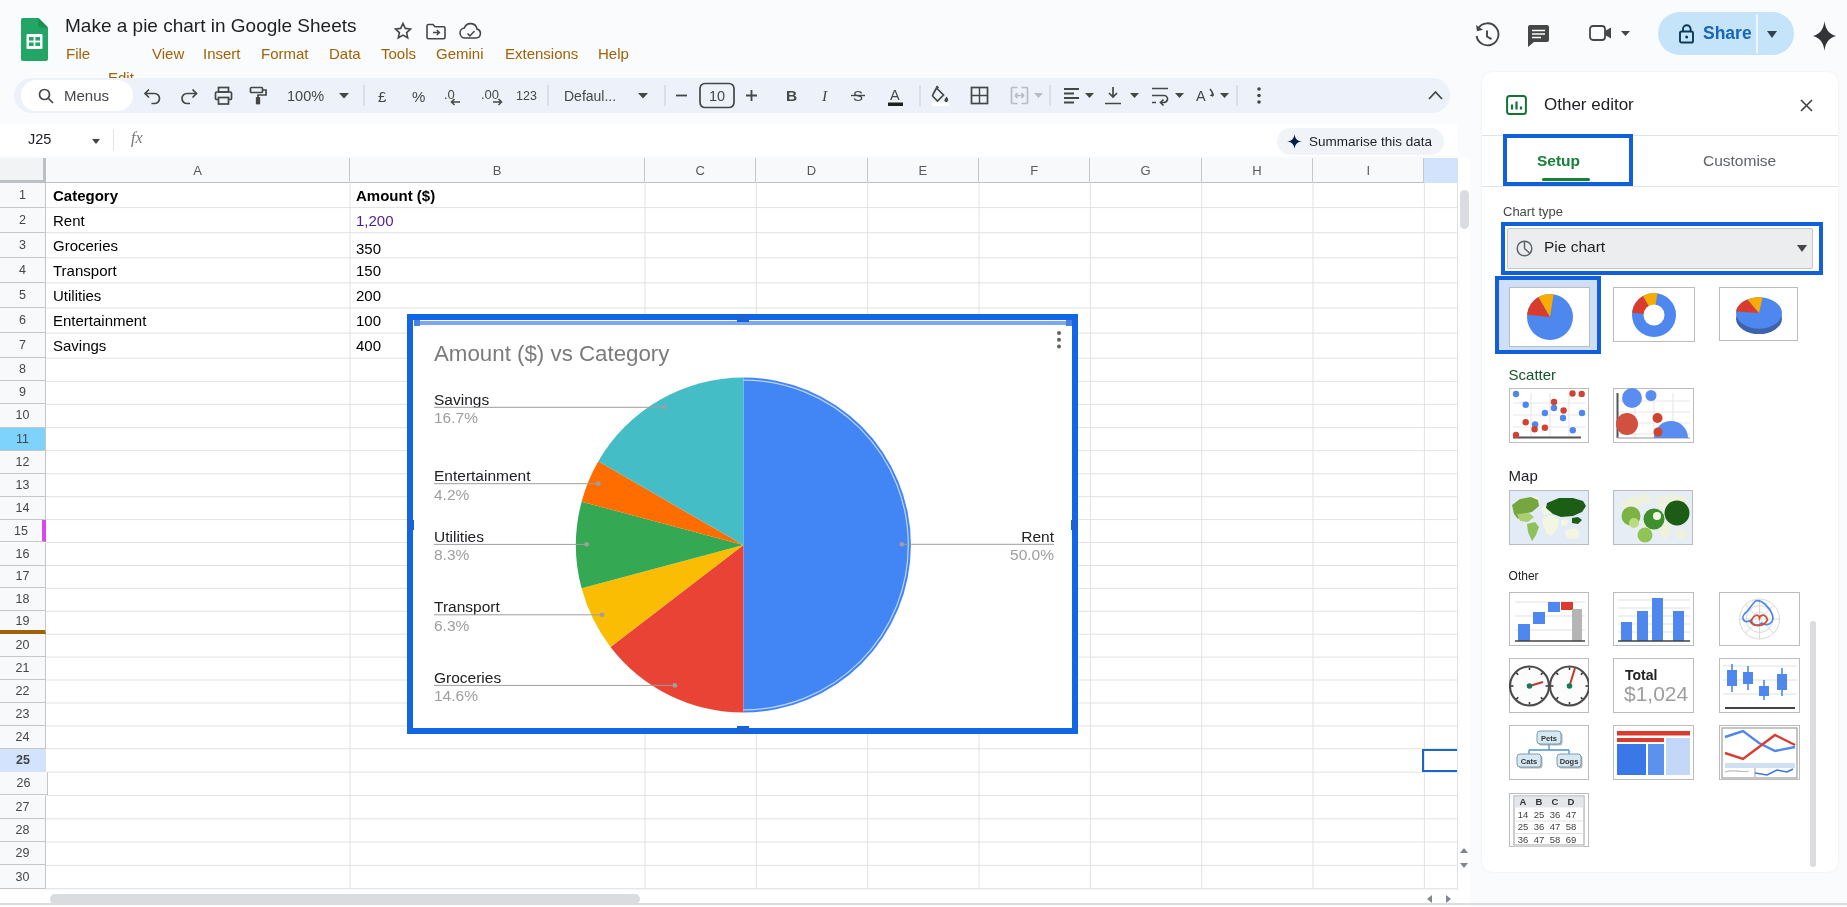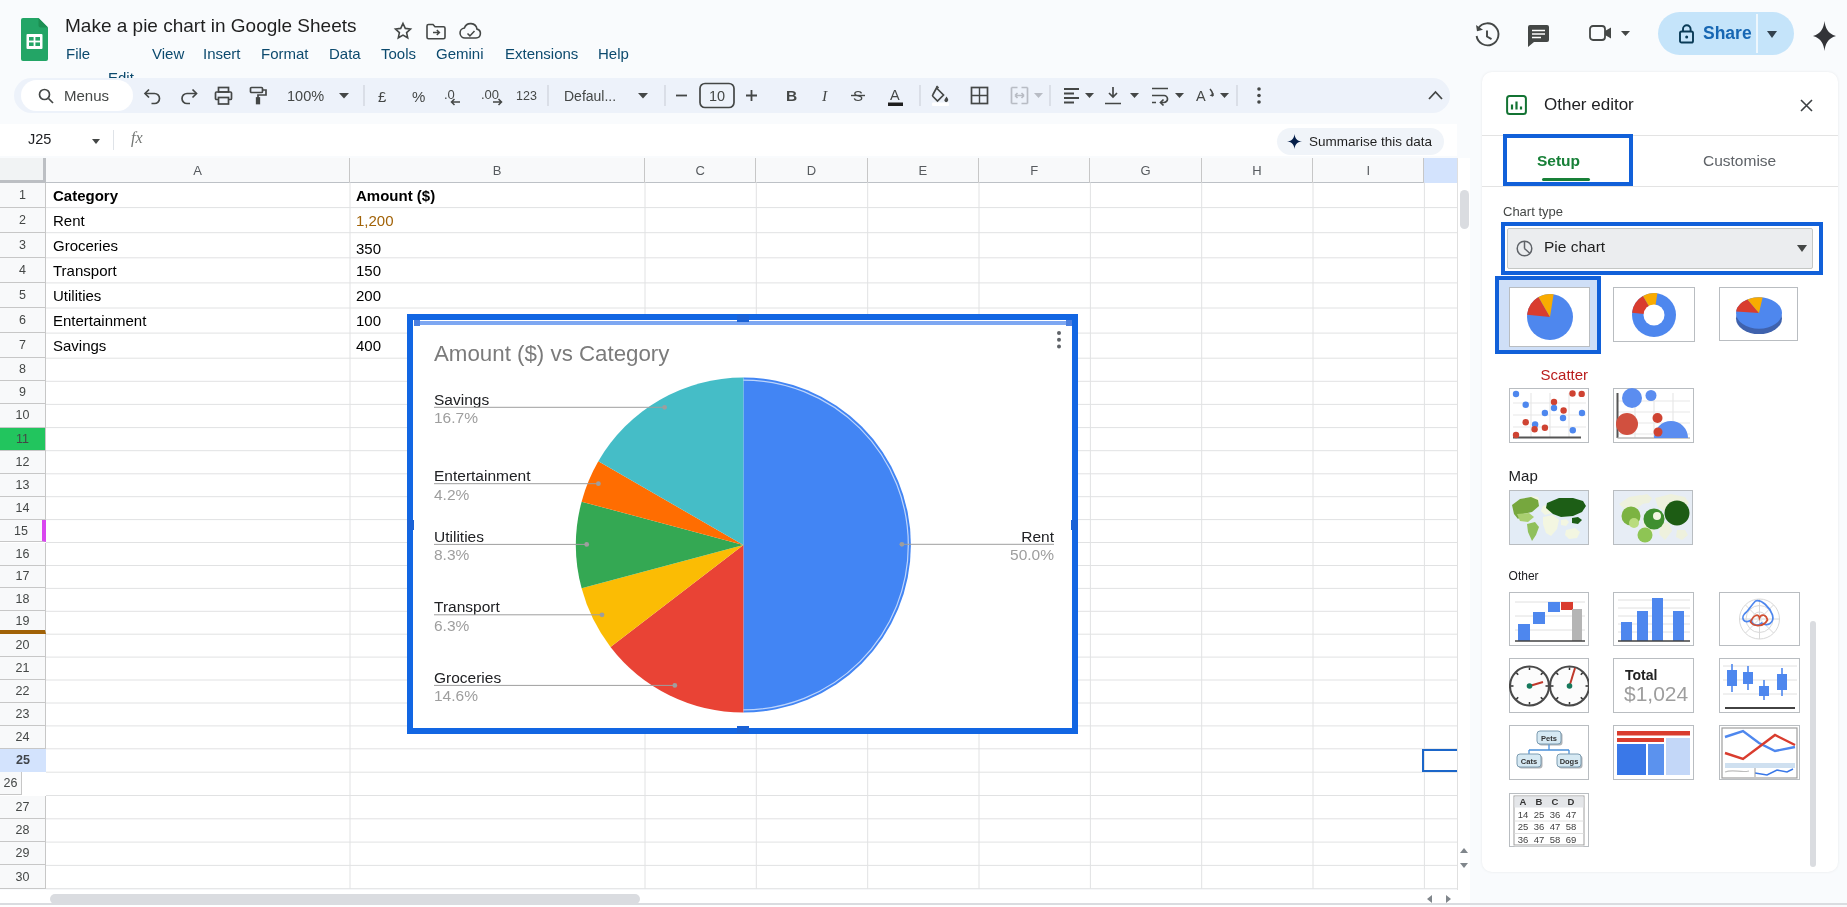--- a/index.html
+++ b/index.html
@@ -26,21 +26,21 @@
     <g transform="translate(32,0)">
       <path d="M2 5 a1.5 1.5 0 0 1 1.5-1.5 h4.5 l2 2.2 h8.5 a1.5 1.5 0 0 1 1.5 1.5 v9 a1.5 1.5 0 0 1 -1.5 1.5 h-15 a1.5 1.5 0 0 1 -1.5-1.5 Z"></path>
       <path d="M8 11.5 h6 M11.8 9 l2.6 2.5 -2.6 2.5" stroke-width="1.5"></path>
     </g>
     <g transform="translate(65,0)">
       <path d="M7 17 a5 5 0 0 1 -.6-9.96 6.5 6.5 0 0 1 12.6 1.1 4.5 4.5 0 0 1 -1 8.86 Z"></path>
       <path d="M9.5 12.5 l2.4 2.4 4.6-4.8" stroke-width="1.5"></path>
     </g>
   </svg>
 
-<div class="abs" style="left:0;top:44.5px;width:1470px;height:24px;font-size:15px;color:#0c4a6e;">
+<div class="abs" style="left:0;top:44.5px;width:1470px;height:24px;font-size:15px;color:#a16207;">
 <span class="abs" style="left:66px;">File</span>
 <span class="abs" style="left:108px;margin-top:24px;">Edit</span>
 <span class="abs" style="left:152px;">View</span>
 <span class="abs" style="left:203px;">Insert</span>
 <span class="abs" style="left:261px;">Format</span>
 <span class="abs" style="left:329px;">Data</span>
 <span class="abs" style="left:381px;">Tools</span>
 <span class="abs" style="left:436px;">Gemini</span>
 <span class="abs" style="left:505px;">Extensions</span>
 <span class="abs" style="left:598px;">Help</span>
@@ -218,36 +218,36 @@
 <div class="abs" style="left:0;top:182.50px;width:46.0px;height:25.10px;background:#f8f9fa;border-bottom:1px solid #c7c7c7;border-right:1px solid #c7c7c7;color:#444746;font-size:12.5px;display:flex;align-items:center;justify-content:center;">1</div>
     <div class="abs" style="left:0;top:207.60px;width:46.0px;height:25.10px;background:#f8f9fa;border-bottom:1px solid #c7c7c7;border-right:1px solid #c7c7c7;color:#444746;font-size:12.5px;display:flex;align-items:center;justify-content:center;">2</div>
     <div class="abs" style="left:0;top:232.70px;width:46.0px;height:25.10px;background:#f8f9fa;border-bottom:1px solid #c7c7c7;border-right:1px solid #c7c7c7;color:#444746;font-size:12.5px;display:flex;align-items:center;justify-content:center;">3</div>
     <div class="abs" style="left:0;top:257.80px;width:46.0px;height:25.10px;background:#f8f9fa;border-bottom:1px solid #c7c7c7;border-right:1px solid #c7c7c7;color:#444746;font-size:12.5px;display:flex;align-items:center;justify-content:center;">4</div>
     <div class="abs" style="left:0;top:282.90px;width:46.0px;height:25.10px;background:#f8f9fa;border-bottom:1px solid #c7c7c7;border-right:1px solid #c7c7c7;color:#444746;font-size:12.5px;display:flex;align-items:center;justify-content:center;">5</div>
     <div class="abs" style="left:0;top:308.00px;width:46.0px;height:25.10px;background:#f8f9fa;border-bottom:1px solid #c7c7c7;border-right:1px solid #c7c7c7;color:#444746;font-size:12.5px;display:flex;align-items:center;justify-content:center;">6</div>
     <div class="abs" style="left:0;top:333.10px;width:46.0px;height:25.10px;background:#f8f9fa;border-bottom:1px solid #c7c7c7;border-right:1px solid #c7c7c7;color:#444746;font-size:12.5px;display:flex;align-items:center;justify-content:center;">7</div>
     <div class="abs" style="left:0;top:358.20px;width:46.0px;height:23.10px;background:#f8f9fa;border-bottom:1px solid #c7c7c7;border-right:1px solid #c7c7c7;color:#444746;font-size:12.5px;display:flex;align-items:center;justify-content:center;">8</div>
     <div class="abs" style="left:0;top:381.30px;width:46.0px;height:23.10px;background:#f8f9fa;border-bottom:1px solid #c7c7c7;border-right:1px solid #c7c7c7;color:#444746;font-size:12.5px;display:flex;align-items:center;justify-content:center;">9</div>
     <div class="abs" style="left:0;top:404.40px;width:46.0px;height:23.20px;background:#f8f9fa;border-bottom:1px solid #c7c7c7;border-right:1px solid #c7c7c7;color:#444746;font-size:12.5px;display:flex;align-items:center;justify-content:center;">10</div>
-    <div class="abs" style="left:0;top:427.60px;width:46.0px;height:23.10px;background:#22c55e;border-bottom:1px solid #c7c7c7;border-right:1px solid #c7c7c7;color:#444746;font-size:12.5px;display:flex;align-items:center;justify-content:center;text-align:right;">11</div>
+    <div class="abs" style="left:0;top:427.60px;width:46.0px;height:23.10px;background:#7dd3fc;border-bottom:1px solid #c7c7c7;border-right:1px solid #c7c7c7;color:#444746;font-size:12.5px;display:flex;align-items:center;justify-content:center;text-align:right;">11</div>
     <div class="abs" style="left:0;top:450.70px;width:46.0px;height:23.10px;background:#f8f9fa;border-bottom:1px solid #c7c7c7;border-right:1px solid #c7c7c7;color:#444746;font-size:12.5px;display:flex;align-items:center;justify-content:center;">12</div>
     <div class="abs" style="left:0;top:473.80px;width:46.0px;height:22.90px;background:#f8f9fa;border-bottom:1px solid #c7c7c7;border-right:1px solid #c7c7c7;color:#444746;font-size:12.5px;display:flex;align-items:center;justify-content:center;">13</div>
     <div class="abs" style="left:0;top:496.70px;width:46.0px;height:22.90px;background:#f8f9fa;border-bottom:1px solid #c7c7c7;border-right:1px solid #c7c7c7;color:#444746;font-size:12.5px;display:flex;align-items:center;justify-content:center;">14</div>
     <div class="abs" style="left:0;top:519.60px;width:46.0px;height:22.90px;background:#f8f9fa;border-bottom:1px solid #c7c7c7;border-right:4px solid #d946ef;color:#444746;font-size:12.5px;display:flex;align-items:center;justify-content:center;">15</div>
     <div class="abs" style="left:0;top:542.50px;width:46.0px;height:23.00px;background:#f8f9fa;border-bottom:1px solid #c7c7c7;border-right:1px solid #c7c7c7;color:#444746;font-size:12.5px;display:flex;align-items:center;justify-content:center;">16</div>
     <div class="abs" style="left:0;top:565.50px;width:46.0px;height:22.90px;background:#f8f9fa;border-bottom:1px solid #c7c7c7;border-right:1px solid #c7c7c7;color:#444746;font-size:12.5px;display:flex;align-items:center;justify-content:center;">17</div>
     <div class="abs" style="left:0;top:588.40px;width:46.0px;height:22.90px;background:#f8f9fa;border-bottom:1px solid #c7c7c7;border-right:1px solid #c7c7c7;color:#444746;font-size:12.5px;display:flex;align-items:center;justify-content:center;">18</div>
     <div class="abs" style="left:0;top:611.30px;width:46.0px;height:22.90px;background:#f8f9fa;border-bottom:4px solid #a16207;border-right:1px solid #c7c7c7;color:#444746;font-size:12.5px;display:flex;align-items:center;justify-content:center;">19</div>
     <div class="abs" style="left:0;top:634.20px;width:46.0px;height:22.90px;background:#f8f9fa;border-bottom:1px solid #c7c7c7;border-right:1px solid #c7c7c7;color:#444746;font-size:12.5px;display:flex;align-items:center;justify-content:center;">20</div>
     <div class="abs" style="left:0;top:657.10px;width:46.0px;height:22.90px;background:#f8f9fa;border-bottom:1px solid #c7c7c7;border-right:1px solid #c7c7c7;color:#444746;font-size:12.5px;display:flex;align-items:center;justify-content:center;">21</div>
     <div class="abs" style="left:0;top:680.00px;width:46.0px;height:23.00px;background:#f8f9fa;border-bottom:1px solid #c7c7c7;border-right:1px solid #c7c7c7;color:#444746;font-size:12.5px;display:flex;align-items:center;justify-content:center;">22</div>
     <div class="abs" style="left:0;top:703.00px;width:46.0px;height:22.90px;background:#f8f9fa;border-bottom:1px solid #c7c7c7;border-right:1px solid #c7c7c7;color:#444746;font-size:12.5px;display:flex;align-items:center;justify-content:center;">23</div>
     <div class="abs" style="left:0;top:725.90px;width:46.0px;height:22.90px;background:#f8f9fa;border-bottom:1px solid #c7c7c7;border-right:1px solid #c7c7c7;color:#444746;font-size:12.5px;display:flex;align-items:center;justify-content:center;">24</div>
     <div class="abs" style="left:0;top:748.80px;width:46.0px;height:23.40px;background:#d3e3fd;color:#41454a;font-weight:bold;font-size:12.5px;display:flex;align-items:center;justify-content:center;">25</div>
-    <div class="abs" style="left:0;top:772.20px;width:22px;height:23.30px;background:#f8f9fa;border-bottom:1px solid #c7c7c7;border-right:1px solid #c7c7c7;color:#444746;font-size:12.5px;display:flex;align-items:center;justify-content:center;">26</div>
+    <div class="abs" style="left:0;top:772.20px;width:48px;height:23.30px;background:#f8f9fa;border-bottom:1px solid #c7c7c7;border-right:1px solid #c7c7c7;color:#444746;font-size:12.5px;display:flex;align-items:center;justify-content:center;">26</div>
     <div class="abs" style="left:0;top:795.50px;width:46.0px;height:23.30px;background:#f8f9fa;border-bottom:1px solid #c7c7c7;border-right:1px solid #c7c7c7;color:#444746;font-size:12.5px;display:flex;align-items:center;justify-content:center;">27</div>
     <div class="abs" style="left:0;top:818.80px;width:46.0px;height:23.30px;background:#f8f9fa;border-bottom:1px solid #c7c7c7;border-right:1px solid #c7c7c7;color:#444746;font-size:12.5px;display:flex;align-items:center;justify-content:center;">28</div>
     <div class="abs" style="left:0;top:842.10px;width:46.0px;height:23.30px;background:#f8f9fa;border-bottom:1px solid #c7c7c7;border-right:1px solid #c7c7c7;color:#444746;font-size:12.5px;display:flex;align-items:center;justify-content:center;">29</div>
     <div class="abs" style="left:0;top:865.40px;width:46.0px;height:23.30px;background:#f8f9fa;border-bottom:1px solid #c7c7c7;border-right:1px solid #c7c7c7;color:#444746;font-size:12.5px;display:flex;align-items:center;justify-content:center;">30</div>
 <svg class="abs" style="left:0;top:0;" width="1470" height="907">
       <g stroke="#e1e2e3" stroke-width="1">
         <line x1="350" y1="182.5" x2="350" y2="888.7"></line>
         <line x1="645" y1="182.5" x2="645" y2="888.7"></line>
         <line x1="756.3" y1="182.5" x2="756.3" y2="888.7"></line>
         <line x1="867.7" y1="182.5" x2="867.7" y2="888.7"></line>
@@ -284,21 +284,21 @@
         <line x1="46.0" y1="795.50" x2="1457.0" y2="795.50"></line>
         <line x1="46.0" y1="818.80" x2="1457.0" y2="818.80"></line>
         <line x1="46.0" y1="842.10" x2="1457.0" y2="842.10"></line>
         <line x1="46.0" y1="865.40" x2="1457.0" y2="865.40"></line>
         <line x1="46.0" y1="888.70" x2="1457.0" y2="888.70"></line>
       </g>
     </svg>
 <div class="abs" style="left:53px;top:182.50px;height:25.10px;font-weight:bold;font-size:15px;color:#000;display:flex;align-items:center;">Category</div>
     <div class="abs" style="left:356px;top:182.50px;height:25.10px;font-weight:bold;font-size:15px;color:#000;display:flex;align-items:center;">Amount ($)</div>
     <div class="abs" style="left:53px;top:207.60px;height:25.10px;font-size:15px;color:#000;display:flex;align-items:center;">Rent</div>
-    <div class="abs" style="left:356px;top:207.60px;height:25.10px;font-size:15px;color:#a16207;display:flex;align-items:center;">1,200</div>
+    <div class="abs" style="left:356px;top:207.60px;height:25.10px;font-size:15px;color:#4c1d95;display:flex;align-items:center;">1,200</div>
     <div class="abs" style="left:53px;top:232.70px;height:25.10px;font-size:15px;color:#000;display:flex;align-items:center;">Groceries</div>
     <div class="abs" style="left:356px;top:236px;height:25.10px;font-size:15px;color:#000;display:flex;align-items:center;">350</div>
     <div class="abs" style="left:53px;top:257.80px;height:25.10px;font-size:15px;color:#000;display:flex;align-items:center;">Transport</div>
     <div class="abs" style="left:356px;top:257.80px;height:25.10px;font-size:15px;color:#000;display:flex;align-items:center;">150</div>
     <div class="abs" style="left:53px;top:282.90px;height:25.10px;font-size:15px;color:#000;display:flex;align-items:center;">Utilities</div>
     <div class="abs" style="left:356px;top:282.90px;height:25.10px;font-size:15px;color:#000;display:flex;align-items:center;">200</div>
     <div class="abs" style="left:53px;top:308.00px;height:25.10px;font-size:15px;color:#000;display:flex;align-items:center;">Entertainment</div>
     <div class="abs" style="left:356px;top:308.00px;height:25.10px;font-size:15px;color:#000;display:flex;align-items:center;">100</div>
     <div class="abs" style="left:53px;top:333.10px;height:25.10px;font-size:15px;color:#000;display:flex;align-items:center;">Savings</div>
     <div class="abs" style="left:356px;top:333.10px;height:25.10px;font-size:15px;color:#000;display:flex;align-items:center;">400</div>
@@ -429,21 +429,21 @@
         <g transform="scale(1,0.68)">
           <circle r="23" fill="#3f62ad" cy="8"></circle>
         </g>
         <g transform="scale(1,0.68)">
           <circle r="23" fill="#4e87ee"></circle>
           <path d="M0 0 L-22.9 -2.3 A23 23 0 0 1 -11.5 -19.9 Z" fill="#d93c2e"></path>
           <path d="M0 0 L-11.5 -19.9 A23 23 0 0 1 3.6 -22.7 Z" fill="#f9ab00"></path>
         </g>
       </g>
     </svg>
-<div class="abs" style="left:1508.6px;top:366px;font-size:15px;color:#b91c1c;margin-left:32px;">Scatter</div>
+<div class="abs" style="left:1508.6px;top:366px;font-size:15px;color:#14532d;">Scatter</div>
 <div class="abs" style="left:1508.6px;top:387.9px;width:80px;height:55px;background:#fff;border:1px solid #b9bdc1;"></div>
     <svg class="abs" style="left:1508.6px;top:387.9px;" width="80" height="55" viewBox="0 0 80 55">
       <g stroke="#e8e8e8" stroke-width="1.2">
         <line x1="4" y1="15" x2="77" y2="15"></line>
         <line x1="4" y1="27" x2="77" y2="27"></line>
         <line x1="4" y1="39" x2="77" y2="39"></line>
         <line x1="22" y1="5" x2="22" y2="49"></line>
         <line x1="41" y1="5" x2="41" y2="49"></line>
         <line x1="60" y1="5" x2="60" y2="49"></line>
       </g>

